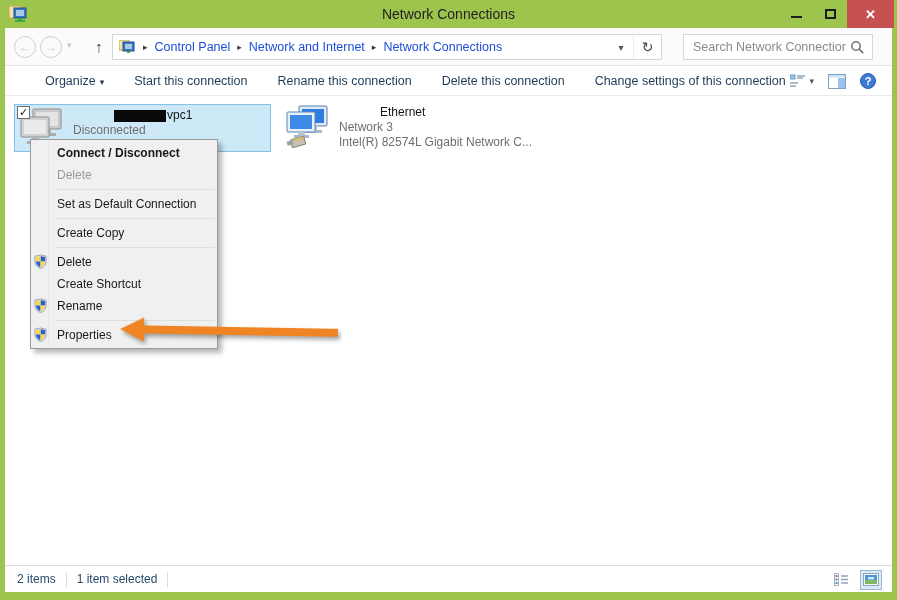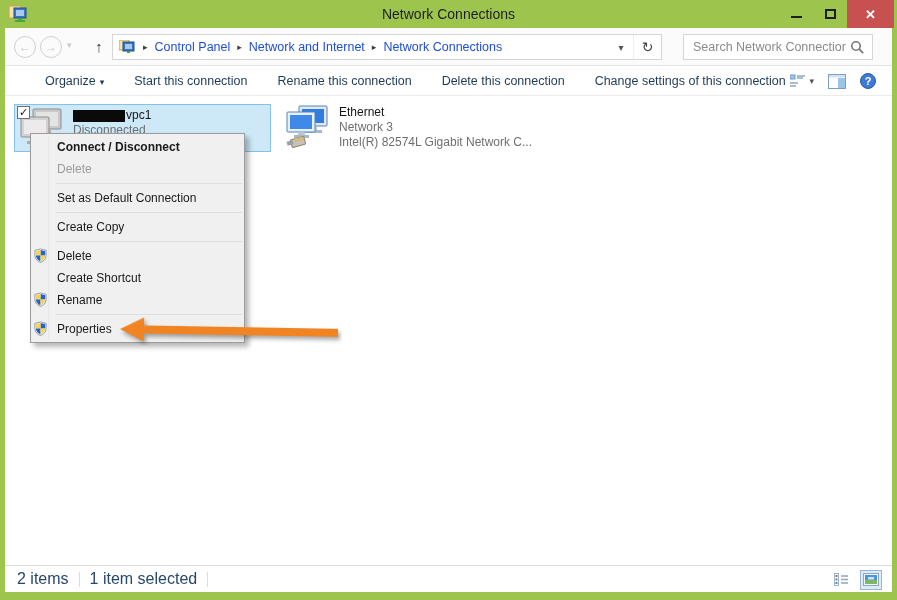--- a/index.html
+++ b/index.html
@@ -56,36 +56,36 @@
                color:#fff; font-size:11px; font-weight:bold; text-align:center; line-height:15px; }
   
   .content { position:relative; flex:1; background:#fff; }
   .tile { position:absolute; top:8px; height:48px; display:flex; }
   .tile-vpn { left:9px; width:257px; background:#cde8f7; border:1px solid #86c1e8; padding:2px; }
   .tile-eth { left:278px; width:255px; }
   .checkbox { position:absolute; left:2px; top:1px; width:13px; height:13px; background:#fff;
               border:1px solid #6f6f6f; font-size:11px; line-height:11px; text-align:center; color:#111; z-index:2; }
   .tile-icon { width:50px; height:44px; flex:none; }
   .tile-text { padding-left:6px; font-size:12px; line-height:15px; padding-top:1px; white-space:nowrap; }
-  .tile-name { color:#141414; }
+  .tile-name { color:#141414;margin-left:41px; }
   .tile-sub { color:#6f6f6f; }
   .redacted { display:inline-block; width:52px; height:12px; background:#0a0a0a; vertical-align:middle;
               margin-right:1px; }
   
-  .menu { position:absolute; left:30px; top:133px; width:215px; background:#f0f0f0;
+  .menu { position:absolute; left:30px; top:139px; width:188px; background:#f0f0f0;
           border:1px solid #9b9b9b; box-shadow:4px 4px 5px rgba(0,0,0,0.28); z-index:5; padding:2px 0; }
   .menu::before { content:""; position:absolute; left:17px; top:2px; bottom:2px; width:1px; background:#e6e6e6; }
   .menu-item { position:relative; padding:4px 10px 4px 26px; font-size:12px; color:#1a1a1a; line-height:14px; }
   .menu-item.bold { font-weight:bold; }
   .menu-item.disabled { color:#9b9b9b; }
   .menu-sep { height:1px; background:#dedede; margin:3px 2px 3px 25px; }
   .shield { position:absolute; left:2px; top:3px; width:15px; height:15px; }
   
   .statusbar { position:relative; height:27px; border-top:1px solid #dcdcdc; background:#fff; flex:none;
-               display:flex; align-items:center; padding:0 12px; font-size:16px; color:#28486b; }
+               display:flex; align-items:center; padding:0 12px; font-size:12px; color:#28486b; }
   .sb-div { width:1px; height:15px; background:#dcdcdc; margin:0 10px; }
   .sb-right { position:absolute; right:10px; top:0; height:27px; display:flex; align-items:center; gap:8px; }
   .sb-viewbtn { width:22px; height:20px; display:flex; align-items:center; justify-content:center; }
   .sb-viewbtn.active { border:1px solid #9ab6d2; background:#dcebf8; }
   
   .arrow-annotation { position:absolute; left:118px; top:315px; width:224px; height:30px; z-index:9;
                       transform:rotate(1deg); transform-origin:left center; }
 </style>
 </head>
 <body>

